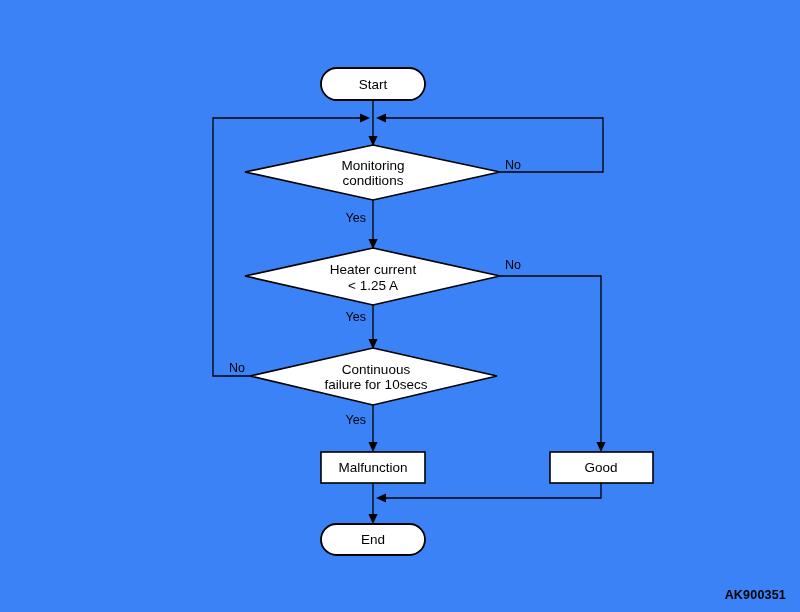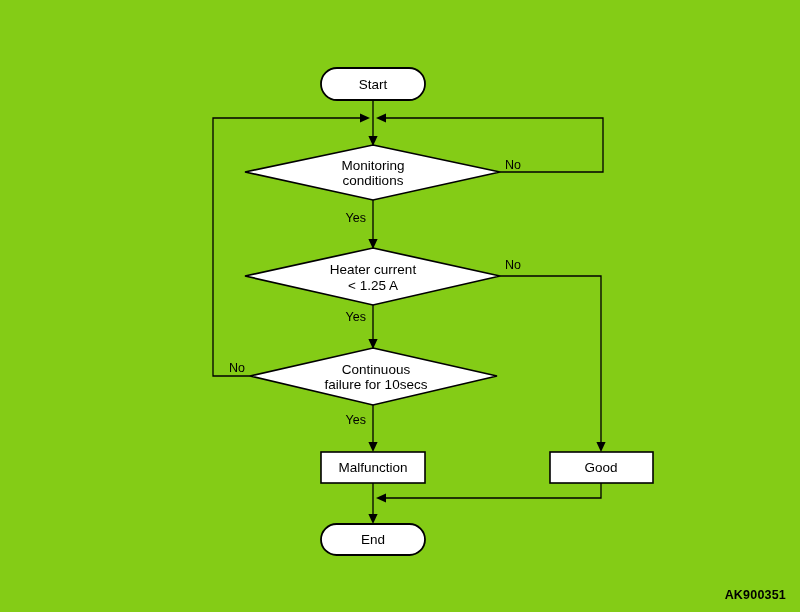--- a/index.html
+++ b/index.html
@@ -9,21 +9,21 @@
     background: #ffffff;
   }
   body {
     font-family: "Liberation Sans", sans-serif;
     -webkit-font-smoothing: antialiased;
   }
   #page {
     position: relative;
     width: 800px;
     height: 612px;
-    background: #84cc16;
+    background: #3b82f6;
     overflow: hidden;
   }
   #flow-svg {
     position: absolute;
     left: 0;
     top: 0;
     width: 800px;
     height: 612px;
   }
   .node-shape {

